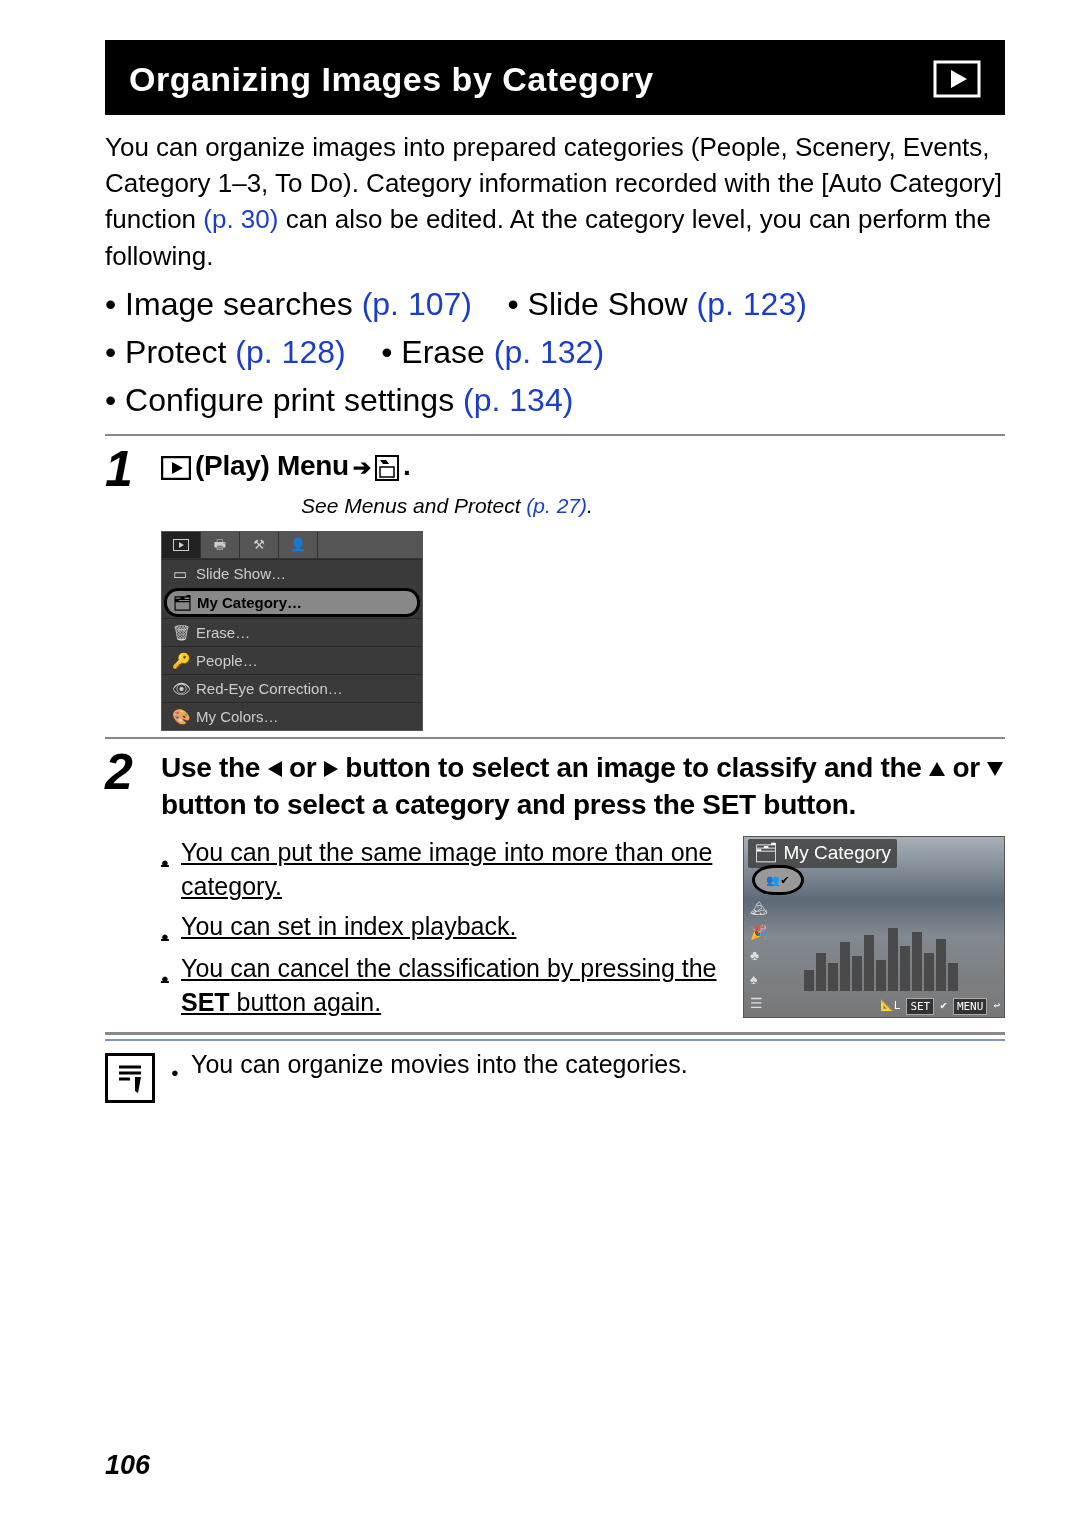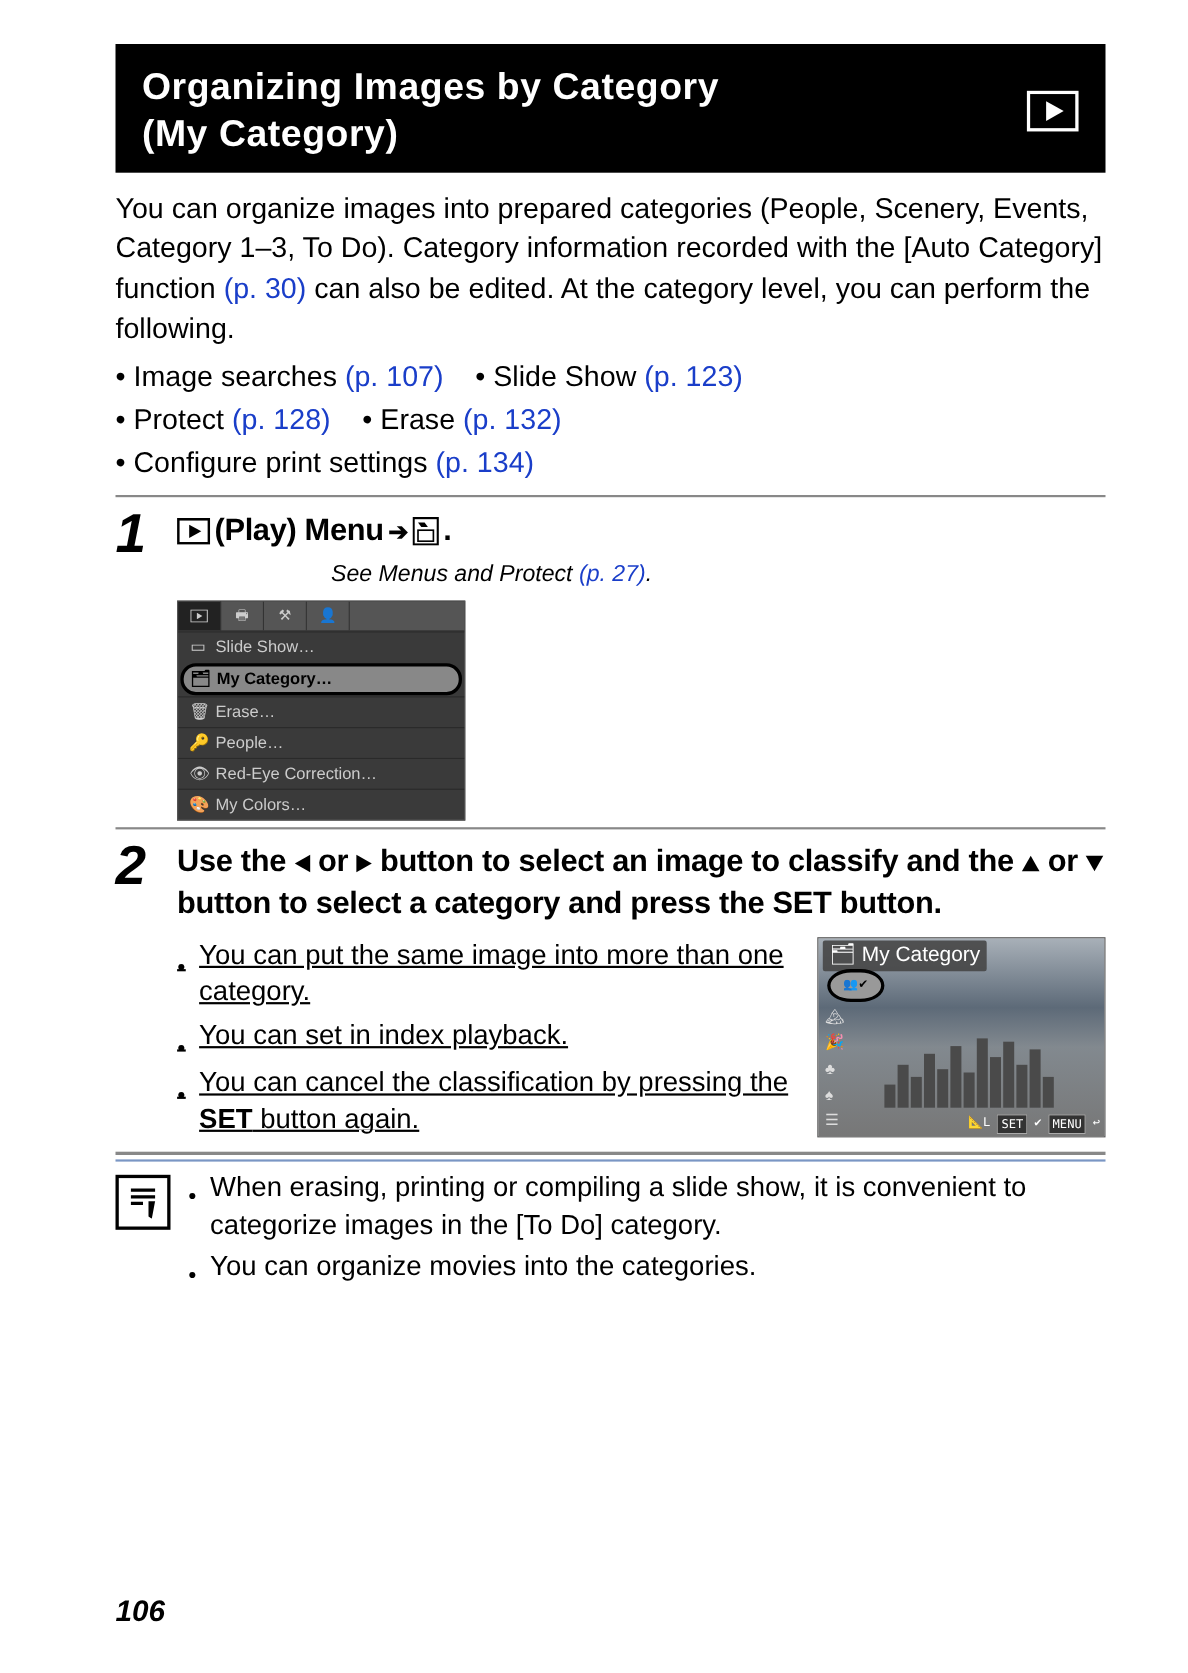--- a/index.html
+++ b/index.html
@@ -43,21 +43,21 @@
   }
   .play-icon-box svg { display:block; }
 
   .intro {
     font-size: 26px;
     line-height: 1.4;
     margin-bottom: 6px;
   }
   .link { color: #1a3ec9; }
   .bullets {
-    font-size: 26px;
+    font-size: 32px;
     line-height: 1.5;
     margin-bottom: 10px;
   }
   .bullet-row { white-space: pre; }
 
   .hr {
     border: none;
     border-top: 2px solid #888;
     margin: 4px 0;
   }
@@ -269,21 +269,20 @@
   .btn-icon svg{vertical-align:middle;}
 </style>
 </head>
 <body>
 
 <div class="page">
 
   <div class="title-bar">
     <div class="title-text">
       <span>Organizing Images by Category</span><br>
-      <span>(My Category)</span>
     </div>
     <span class="play-icon-box">
       <svg width="48" height="38" viewBox="0 0 48 38">
         <rect x="2" y="2" width="44" height="34" fill="none" stroke="#fff" stroke-width="3"></rect>
         <polygon points="18,10 18,28 34,19" fill="#fff"></polygon>
       </svg>
     </span>
   </div>
 
   <div class="intro">
@@ -431,23 +430,19 @@
   <div class="note-row">
     <div class="note-icon">
       <svg width="30" height="30" viewBox="0 0 30 30">
         <path d="M4 4 h22 M4 10 h22 M4 16 h11" stroke="#000" stroke-width="3" fill="none"></path>
         <polygon points="20,28 20,14 26,14 23,30" fill="#000"></polygon>
       </svg>
     </div>
     <div class="note-body">
       <div class="item">
           <span class="dot"></span>
-          <span class="txt">When erasing, printing or compiling a slide show, it is convenient to categorize images in the [To Do] category.</span>
-        </div>
-      <div class="item">
-          <span class="dot"></span>
           <span class="txt">You can organize movies into the categories.</span>
         </div>
     </div>
   </div>
 
   <div class="page-num">106</div>
 </div>
 
 </body></html>

